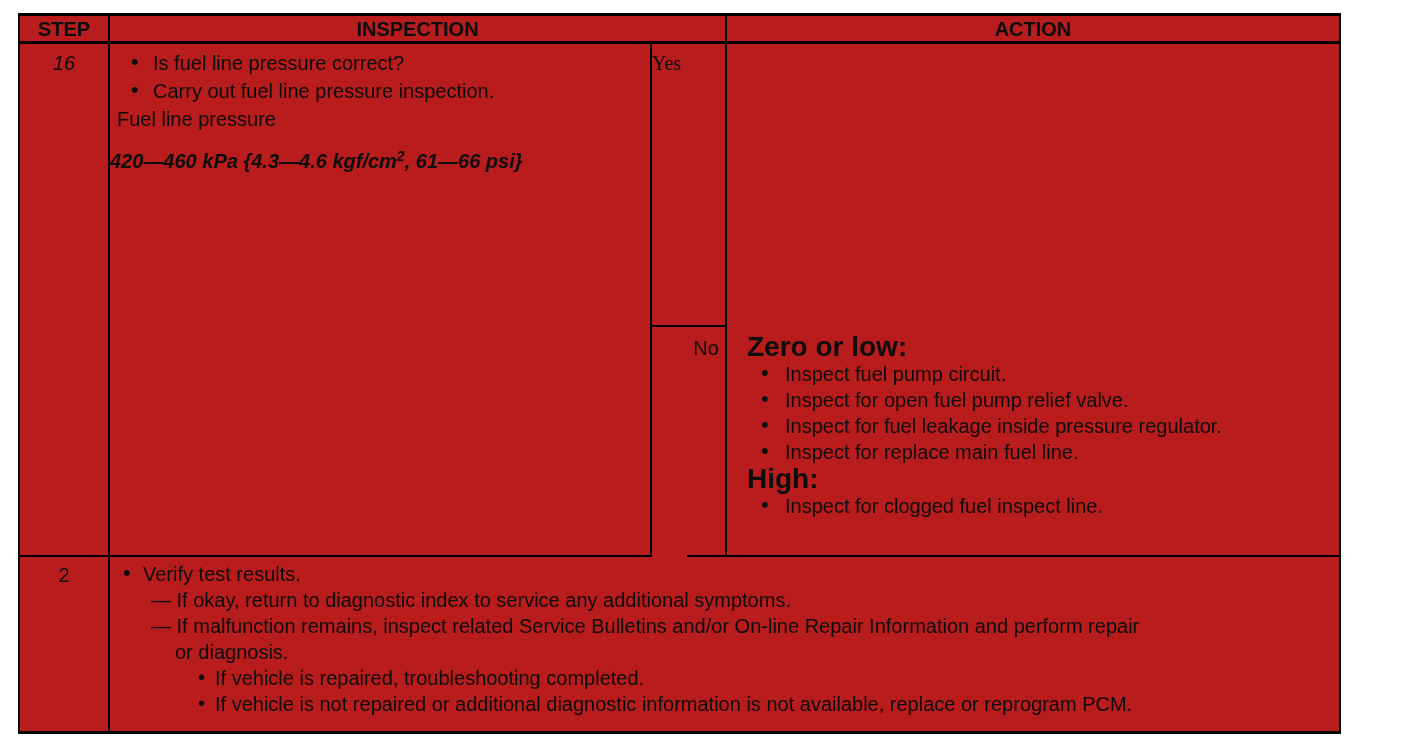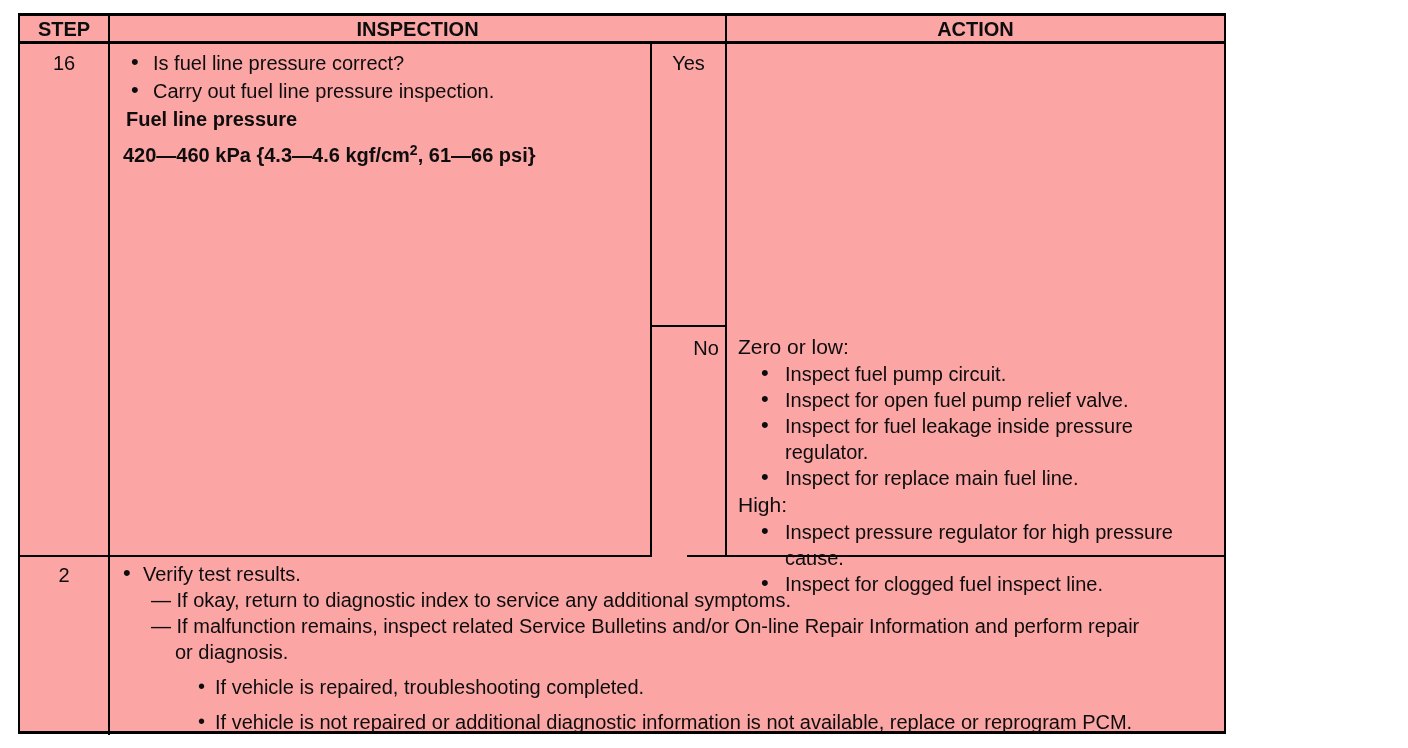--- a/index.html
+++ b/index.html
@@ -7,71 +7,71 @@
     width: 1408px; height: 748px;
     background: #ffffff;
     font-family: "Liberation Sans", sans-serif;
     color: #0d0d0d;
     overflow: hidden;
   }
   .page { position: relative; width: 1408px; height: 748px; background: #fff; }
 
   .tbl {
     position: absolute; left: 18px; top: 13px;
-    width: 1208px; height: 721px;
+    width: 1323px; height: 721px;
     border: 2px solid #000;
     border-top-width: 3px; border-bottom-width: 3px;
     display: grid;
     grid-template-columns: 90px 542px 75px 1fr;
     grid-template-rows: 28px 283px 230px 1fr;
-    background: #fca5a5;
+    background: #b91c1c;
     font-size: 20px;
     line-height: 26px;
   }
   .cell { border-color: #000; border-style: solid; border-width: 0; }
 
   
   .h-cell {
     font-weight: bold; font-size: 20px;
     display: flex; align-items: center; justify-content: center;
     border-bottom-width: 3px;
   }
   .h-step { grid-column: 1; grid-row: 1; border-right-width: 2px; }
   .h-insp { grid-column: 2 / 4; grid-row: 1; border-right-width: 2px; text-align: center; }
   .h-act  { grid-column: 4; grid-row: 1; }
 
   
-  .step16 { grid-column: 1; grid-row: 2 / 4; border-right-width: 2px; border-bottom-width: 2px; text-align: center; padding-top: 6px; }
+  .step16 { grid-column: 1; grid-row: 2 / 4; border-right-width: 2px; border-bottom-width: 2px; text-align: center; padding-top: 6px; font-style: italic; }
   .insp16 { grid-column: 2; grid-row: 2 / 4; border-right-width: 2px; border-bottom-width: 2px; padding: 5px 6px 0 0; line-height: 28px; }
-  .yes-cell { grid-column: 3; grid-row: 2; border-right-width: 2px; border-bottom-width: 2px; text-align: center; padding-top: 6px; }
+  .yes-cell { grid-column: 3; grid-row: 2; border-right-width: 2px; border-bottom-width: 2px; text-align: left; padding-top: 6px; font-family: Liberation Serif, serif; }
   .act-yes  { grid-column: 4; grid-row: 2; border-bottom-width: 2px; padding: 6px 6px 0 0; }
   .no-cell  { grid-column: 3; grid-row: 3; border-right-width: 2px; border-bottom-width: 2px; text-align: center; padding-top: 8px; margin-left: 35px; }
   .act-no   { grid-column: 4; grid-row: 3; border-bottom-width: 2px; padding: 6px 6px 0 0; }
 
   
   .step17 { grid-column: 1; grid-row: 4; border-right-width: 2px; text-align: center; padding-top: 5px; }
   .c17    { grid-column: 2 / 5; grid-row: 4; padding: 4px 8px 0 0; }
 
   
   .bi { position: relative; padding-left: 43px; }
   .bi::before { content: "\2022"; position: absolute; left: 21px; top: -1px; font-size: 22px; }
-  .spec-title { font-weight: bold; padding-left: 16px; }
-  .spec-line  { font-weight: bold; padding-left: 13px; margin-top: 3px; }
+  .spec-title { font-weight: normal; padding-left: 7px; }
+  .spec-line  { font-weight: bold; margin-top: 9px; font-style: italic; }
   .spec-line sup { font-size: 14px; vertical-align: 7px; font-weight: bold; }
 
   .a-plain { padding-left: 6px; }
   .bi-a { position: relative; padding-left: 58px; }
   .bi-a::before { content: "\2022"; position: absolute; left: 34px; top: -1px; font-size: 22px; }
   .see-note { padding-left: 42px; white-space: pre-line; }
-  .a-head { font-weight: normal; font-size: 21px; padding-left: 11px; line-height: 28px; }
+  .a-head { font-weight: bold; font-size: 28px; padding-left: 20px; line-height: 28px; }
 
   .b1 { position: relative; padding-left: 33px; }
   .b1::before { content: "\2022"; position: absolute; left: 13px; top: -1px; font-size: 22px; }
   .dash-item { padding-left: 65px; text-indent: -24px; white-space: pre-line; }
-  .b2 { position: relative; padding-left: 105px; margin-top: 9px; }
+  .b2 { position: relative; padding-left: 105px; }
   .b2::before { content: "\2022"; position: absolute; left: 88px; top: -1px; font-size: 20px; }
 </style>
 </head>
 <body>
 
 <div class="page">
   <div class="tbl">
 
     <div class="cell h-cell h-step">
       <span>STEP</span>
@@ -101,21 +101,20 @@
     <div class="cell no-cell">
       <span>No</span>
     </div>
     <div class="cell act-no">
       <div class="a-head">Zero or low:</div>
       <div class="bi-a">Inspect fuel pump circuit.</div>
       <div class="bi-a">Inspect for open fuel pump relief valve.</div>
       <div class="bi-a">Inspect for fuel leakage inside pressure regulator.</div>
       <div class="bi-a">Inspect for replace main fuel line.</div>
       <div class="a-head">High:</div>
-      <div class="bi-a">Inspect pressure regulator for high pressure cause.</div>
       <div class="bi-a">Inspect for clogged fuel inspect line.</div>
     </div>
 
     <div class="cell step17">
       <span>2</span>
     </div>
     <div class="cell c17">
       <div class="b1">Verify test results.</div>
       <div class="dash-item">— If okay, return to diagnostic index to service any additional symptoms.</div>
       <div class="dash-item">— If malfunction remains, inspect related Service Bulletins and/or On-line Repair Information and perform repair

